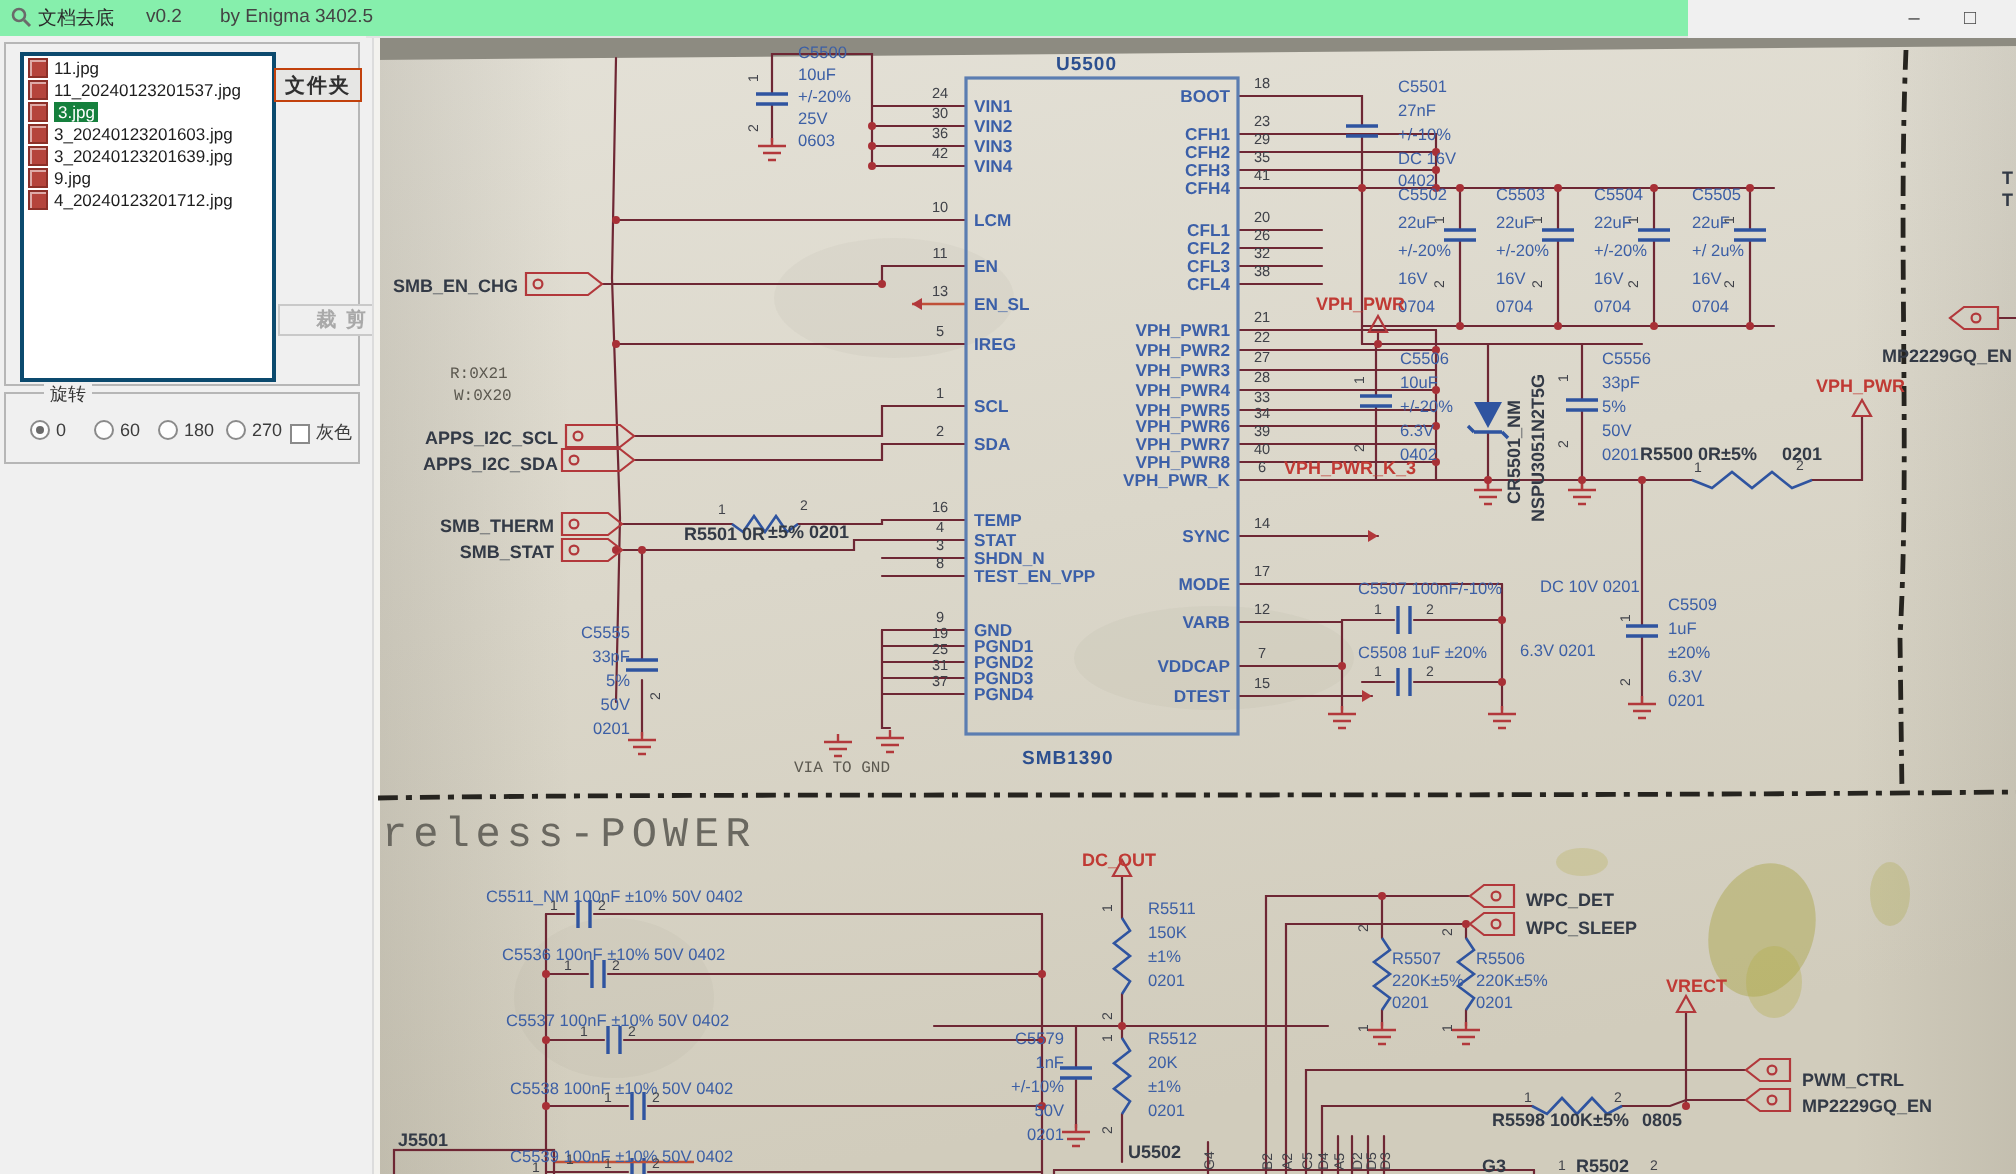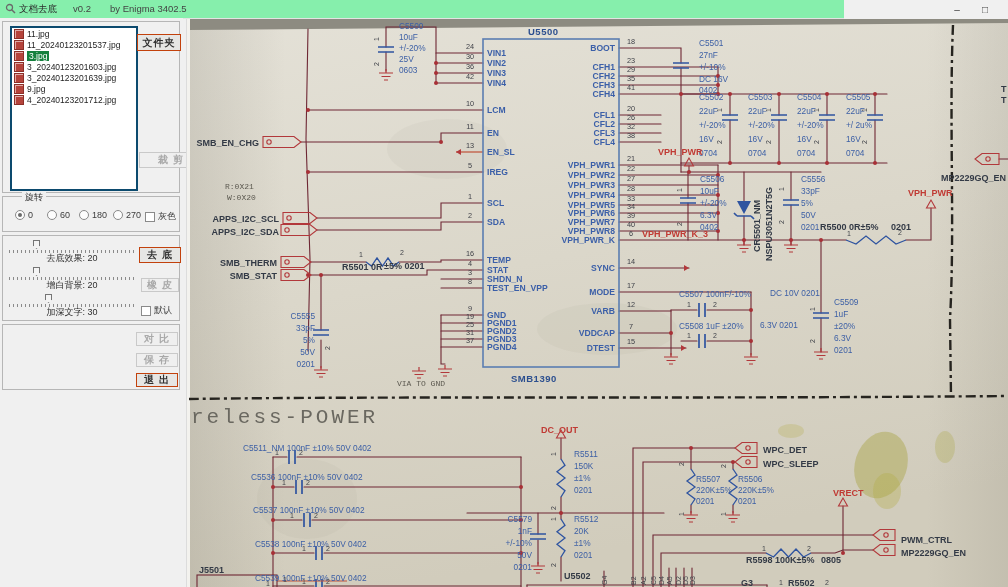--- a/index.html
+++ b/index.html
@@ -127,49 +127,21 @@
           <span class="rd"></span>
           <span>270</span>
         </div>
       </div>
     <div class="rd-item" style="left:142px;top:13px;">
       <span class="cb"></span>
       <span>灰色</span>
     </div>
   </div>
 
-  <div class="panel-sec" style="top:217px;height:86px;">
-    <div class="slider" style="left:6px;top:4px;width:126px;">
-      <div class="ticks"></div>
-        <div class="thumb" style="left:24px;"></div>
-    </div>
-    <div class="slab" style="left:6px;top:16px;">去底效果: 20</div>
-    <div class="wbtn" style="left:136px;top:11px;width:42px;height:16px;">去 底</div>
-    <div class="slider" style="left:6px;top:31px;width:126px;">
-      <div class="ticks"></div>
-        <div class="thumb" style="left:24px;"></div>
-    </div>
-    <div class="slab" style="left:6px;top:43px;">增白背景: 20</div>
-    <div class="wbtn dis" style="left:138px;top:42px;width:38px;height:14px;">橡 皮</div>
-    <div class="slider" style="left:6px;top:58px;width:126px;">
-      <div class="ticks"></div>
-        <div class="thumb" style="left:36px;"></div>
-    </div>
-    <div class="slab" style="left:6px;top:70px;">加深文字: 30</div>
-    <div class="rd-item" style="left:138px;top:68px;">
-      <span class="cb"></span>
-      <span>默认</span>
-    </div>
-  </div>
-
-  <div class="panel-sec" style="top:306px;height:66px;">
-    <div class="wbtn dis" style="left:133px;top:7px;width:42px;height:14px;">对 比</div>
-    <div class="wbtn dis" style="left:133px;top:28px;width:42px;height:14px;">保 存</div>
-    <div class="wbtn" style="left:133px;top:48px;width:42px;height:14px;">退 出</div>
-  </div>
+
 </div>
 
 <div class="image-frame">
   <svg id="schem" width="822" height="568" viewBox="0 0 822 568">
     <defs>
       <linearGradient id="pg" x1="0" y1="0" x2="0.25" y2="1">
         <stop offset="0" stop-color="#e4e1d7"></stop>
           <stop offset="0.5" stop-color="#dbd7ca"></stop>
           <stop offset="1" stop-color="#d1ccbc"></stop>
       </linearGradient>

